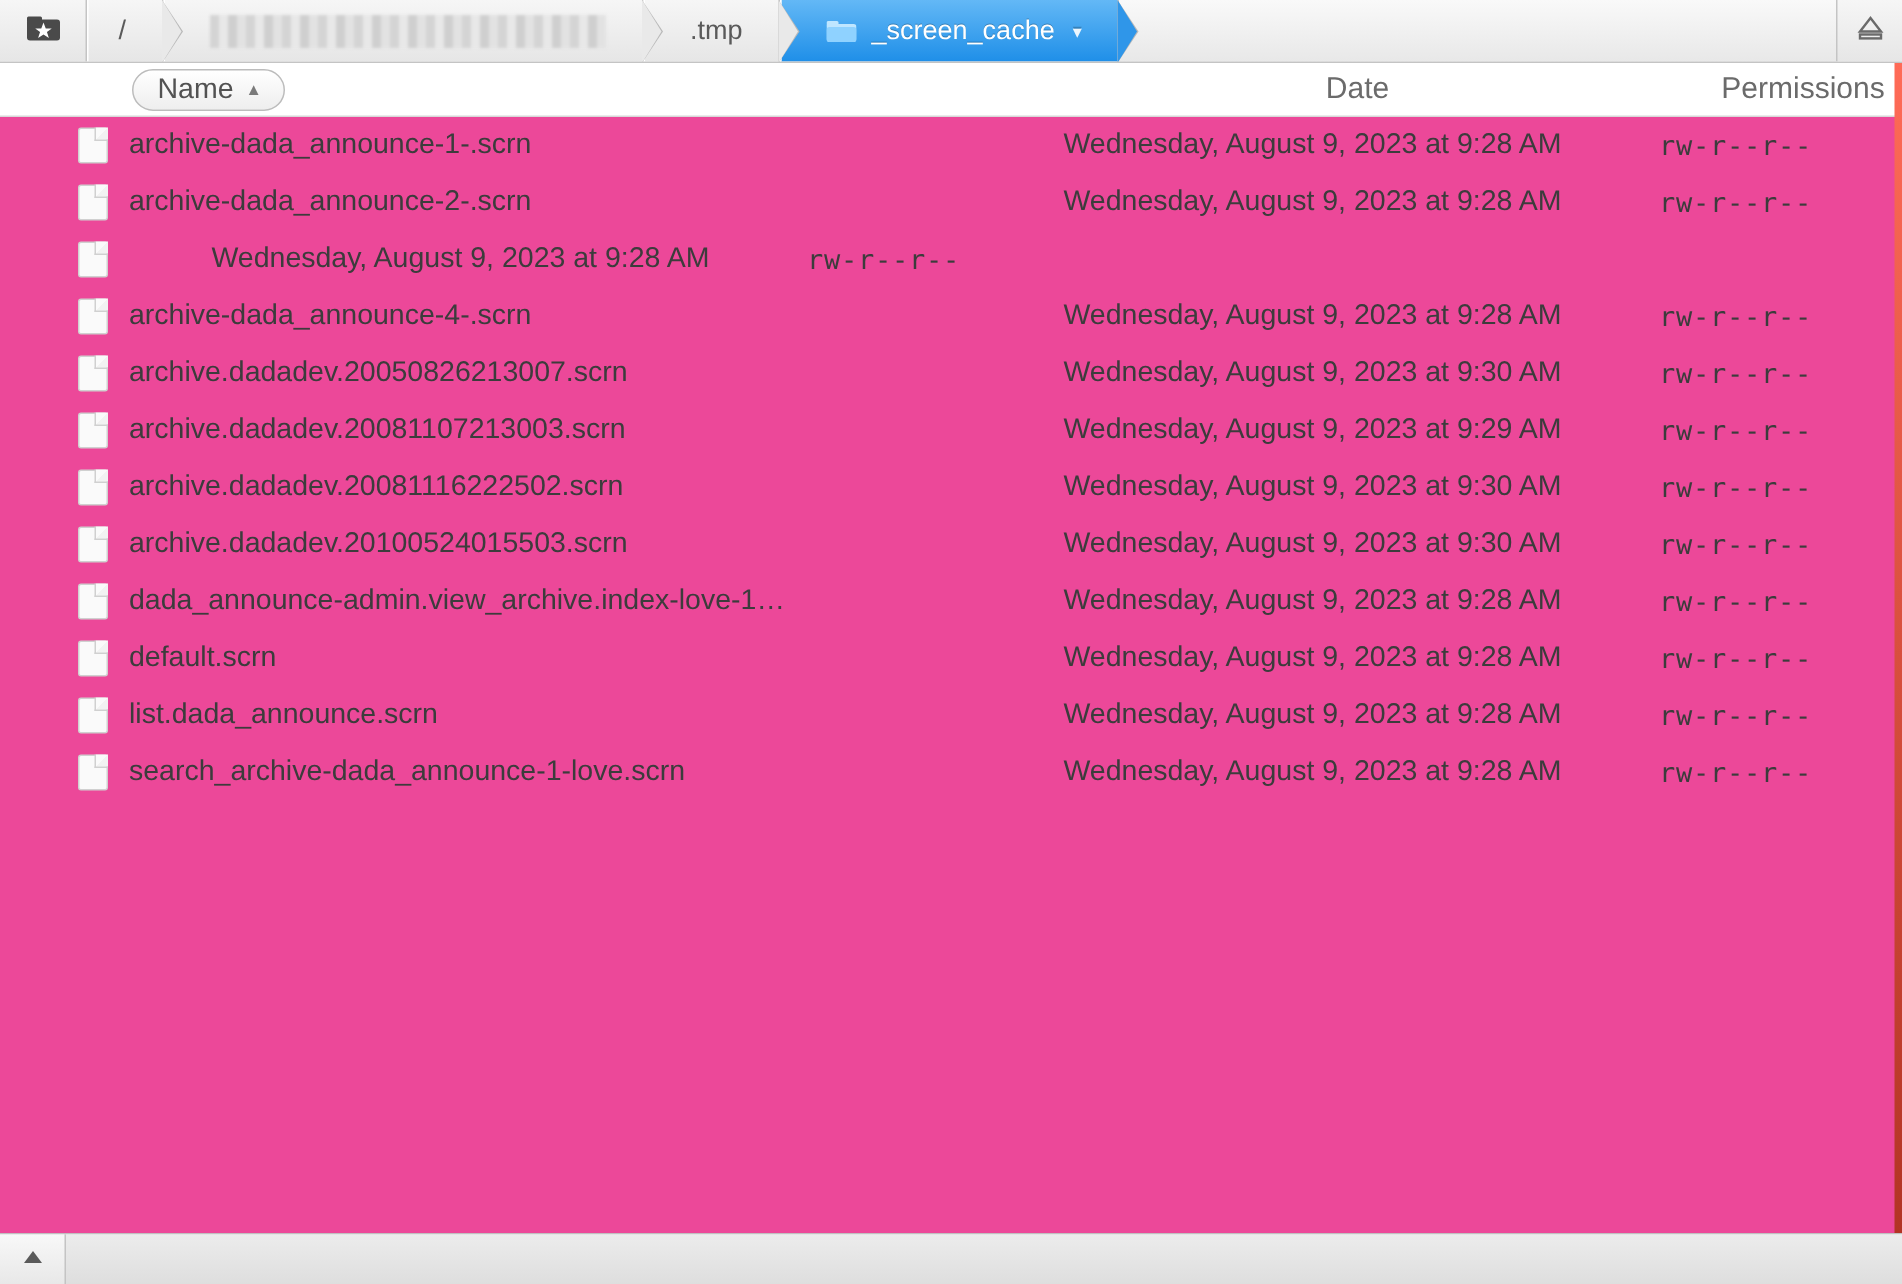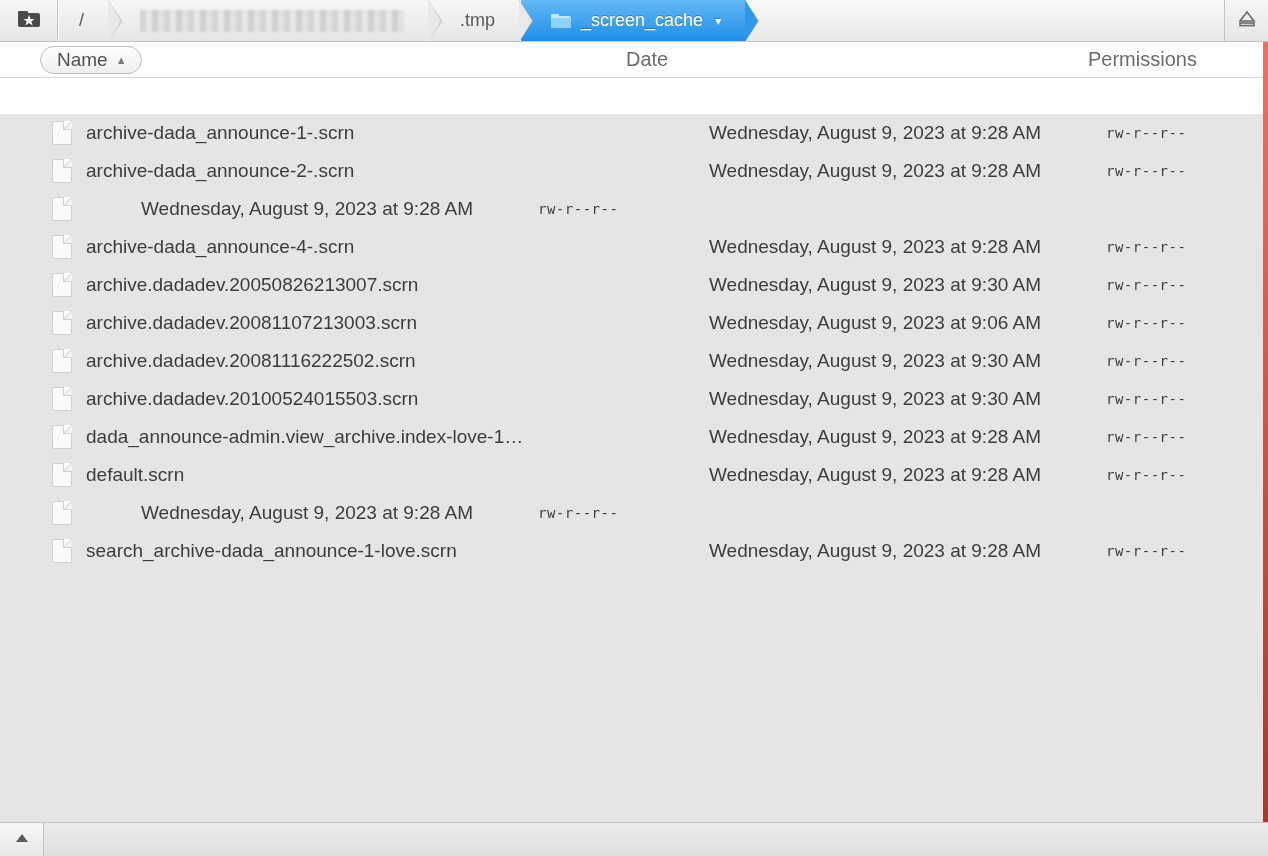--- a/index.html
+++ b/index.html
@@ -88,55 +88,56 @@
   }
   .bc-eject svg { width: 18px; height: 18px; }
 
   
   .col-headers {
     height: 36px;
     border-bottom: 1px solid #d8d8d8;
     display: flex;
     align-items: center;
     background: #fff;
-    padding-left: 40px;
+    padding-left: 88px;
     font-size: 20px;
     color: #6b6b6b;
+    text-align: center;
   }
   .col-name-wrap { width: 586px; display: flex; align-items: center; }
   .sort-pill {
     display: inline-flex; align-items: center;
     height: 28px;
     padding: 0 14px 0 16px;
     border: 1px solid #bcbcbc;
     border-radius: 14px;
     background: linear-gradient(#fff,#eeeeee);
     color: #525252;
     font-size: 19px;
     gap: 8px;
   }
   .sort-pill .tri { font-size: 11px; color: #7a7a7a; }
   .col-date { width: 462px; }
   .col-perm { flex: 1; }
 
   
-  .file-pane { flex: 1; overflow: auto; background: #e5e5e5; margin-top: 36px; }
+  .file-pane { flex: 1; overflow: auto; background: #ec4899; }
   .file-row {
     display: flex;
     align-items: center;
     height: 38px;
     padding-left: 48px;
     font-size: 19px;
     color: #3c3c3c;
     white-space: nowrap;
   }
   .file-row .icon { width: 28px; display: flex; justify-content: center; }
   .file-row .fname { width: 568px; padding-left: 10px; overflow: hidden; text-overflow: ellipsis; }
   .file-row .fdate { width: 462px; text-align: center; }
-  .file-row .fperm { flex: 1; font-family: ui-monospace, Menlo, monospace; font-size: 14px; letter-spacing: .5px; }
+  .file-row .fperm { flex: 1; font-family: ui-monospace, Menlo, monospace; font-size: 18px; letter-spacing: .5px; }
 
   
   .doc-icon { width: 20px; height: 24px; position: relative; }
   .doc-icon::before {
     content:""; position:absolute; inset:0;
     border:1px solid #d0d0d0; border-radius:2px;
     background:#fafafa;
   }
   .doc-icon::after {
     content:""; position:absolute; right:0; top:0; width:8px; height:8px;
@@ -266,21 +267,21 @@
       </span>
       <span class="fname">archive.dadadev.20050826213007.scrn</span>
       <span class="fdate">Wednesday, August 9, 2023 at 9:30 AM</span>
       <span class="fperm">rw-r--r--</span>
     </div>
     <div class="file-row">
       <span class="icon">
         <span class="doc-icon"></span>
       </span>
       <span class="fname">archive.dadadev.20081107213003.scrn</span>
-      <span class="fdate">Wednesday, August 9, 2023 at 9:06 AM</span>
+      <span class="fdate">Wednesday, August 9, 2023 at 9:29 AM</span>
       <span class="fperm">rw-r--r--</span>
     </div>
     <div class="file-row">
       <span class="icon">
         <span class="doc-icon"></span>
       </span>
       <span class="fname">archive.dadadev.20081116222502.scrn</span>
       <span class="fdate">Wednesday, August 9, 2023 at 9:30 AM</span>
       <span class="fperm">rw-r--r--</span>
     </div>
@@ -305,20 +306,21 @@
         <span class="doc-icon"></span>
       </span>
       <span class="fname">default.scrn</span>
       <span class="fdate">Wednesday, August 9, 2023 at 9:28 AM</span>
       <span class="fperm">rw-r--r--</span>
     </div>
     <div class="file-row">
       <span class="icon">
         <span class="doc-icon"></span>
       </span>
+      <span class="fname">list.dada_announce.scrn</span>
       <span class="fdate">Wednesday, August 9, 2023 at 9:28 AM</span>
       <span class="fperm">rw-r--r--</span>
     </div>
     <div class="file-row">
       <span class="icon">
         <span class="doc-icon"></span>
       </span>
       <span class="fname">search_archive-dada_announce-1-love.scrn</span>
       <span class="fdate">Wednesday, August 9, 2023 at 9:28 AM</span>
       <span class="fperm">rw-r--r--</span>

